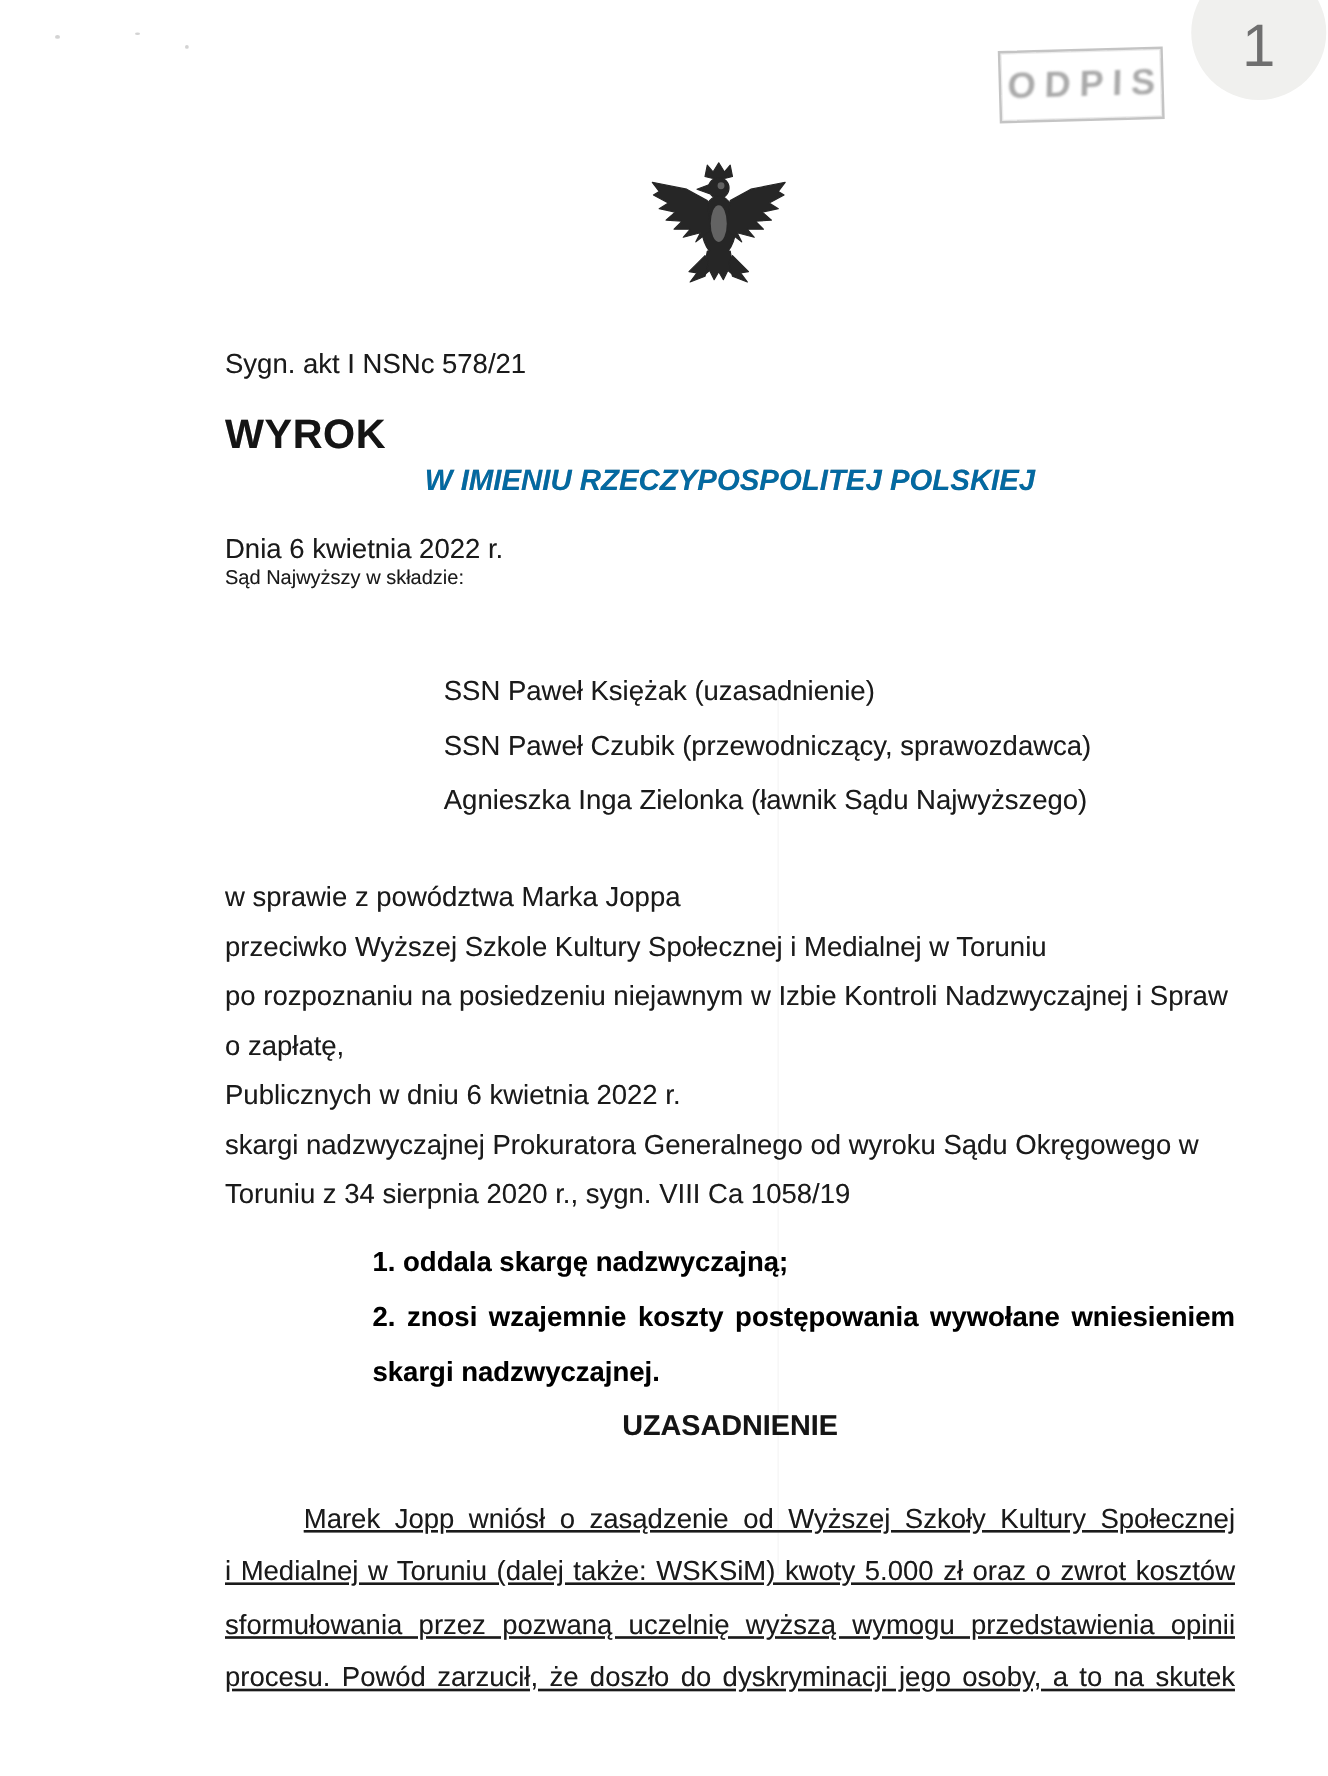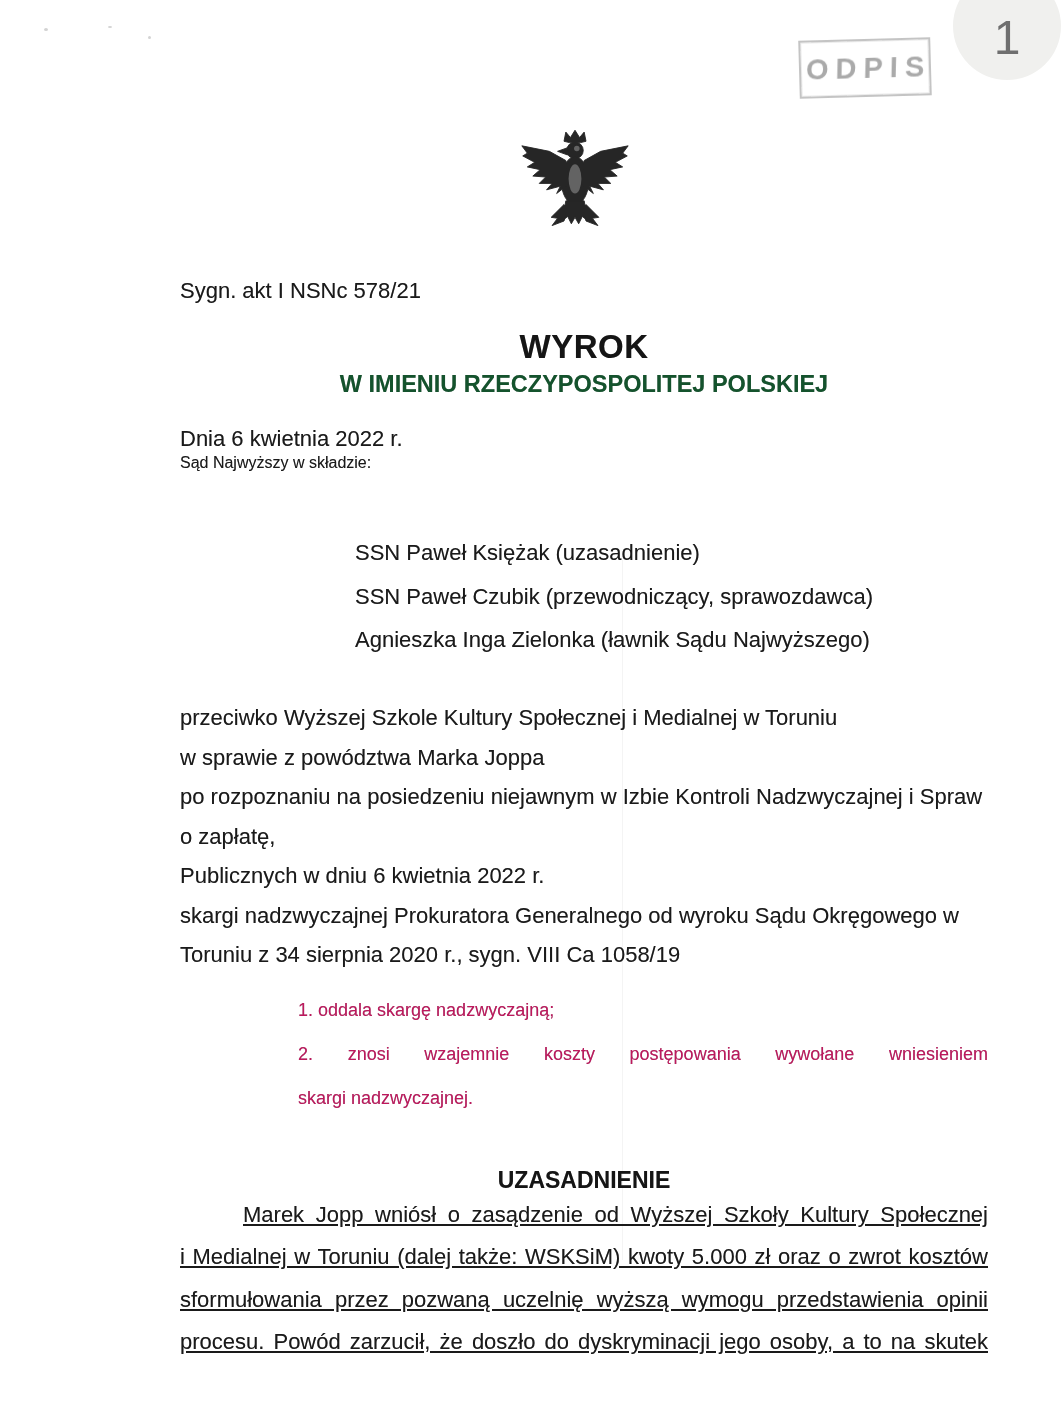--- a/index.html
+++ b/index.html
@@ -75,35 +75,36 @@
     position: absolute;
     left: 180px;
     top: 278px;
     font-size: 22px;
   }
   .doc-title {
     position: absolute;
     left: 180px;
     top: 328px;
     width: 808px;
-    text-align: center;
+    text-align: left;
     font-size: 33px;
     font-weight: bold;
     color: #151515;
     letter-spacing: 0.5px;
   }
   .doc-subtitle {
     position: absolute;
     left: 180px;
     top: 371px;
     width: 808px;
     text-align: center;
     font-size: 23.5px;
     font-weight: bold;
-    color: #14532d;
+    color: #0369a1;
+    font-style: italic;
   }
   .doc-date {
     position: absolute;
     left: 180px;
     top: 426px;
     width: 808px;
     font-size: 22px;
   }
   .panel-intro {
     position: absolute;
@@ -124,39 +125,38 @@
     top: 698px;
     width: 812px;
     font-size: 22px;
     line-height: 39.5px;
   }
   .ruling {
     position: absolute;
     left: 298px;
     top: 988px;
     width: 690px;
-    font-size: 18px;
-    font-weight: normal;
+    font-size: 22px;
+    font-weight: bold;
     line-height: 44px;
-    color: #be185d;
+    color: #000000;
   }
   .just-stretch {
     text-align: justify;
     text-align-last: justify;
   }
   .just-heading {
     position: absolute;
     left: 180px;
     top: 1127px;
     width: 808px;
     text-align: center;
     font-size: 23px;
     font-weight: bold;
     color: #151515;
-    margin-top: 40px;
   }
   .just-paragraph {
     position: absolute;
     left: 180px;
     top: 1194px;
     width: 808px;
     font-size: 22px;
     line-height: 42.3px;
     text-decoration: underline;
   }
@@ -226,22 +226,22 @@
   <div class="doc-date txt">Dnia 6 kwietnia 2022 r.</div>
   <div class="panel-intro txt">Sąd Najwyższy w składzie:</div>
 
   <div class="panel-list">
     <div class="txt">SSN Paweł Księżak (uzasadnienie)</div>
     <div class="txt">SSN Paweł Czubik (przewodniczący, sprawozdawca)</div>
     <div class="txt">Agnieszka Inga Zielonka (ławnik Sądu Najwyższego)</div>
   </div>
 
   <div class="case-lines">
+    <div class="txt">w sprawie z powództwa Marka Joppa</div>
     <div class="txt">przeciwko Wyższej Szkole Kultury Społecznej i Medialnej w Toruniu</div>
-    <div class="txt">w sprawie z powództwa Marka Joppa</div>
     <div class="txt">po rozpoznaniu na posiedzeniu niejawnym w Izbie Kontroli Nadzwyczajnej i Spraw</div>
     <div class="txt">o zapłatę,</div>
     <div class="txt">Publicznych w dniu 6 kwietnia 2022 r.</div>
     <div class="txt">skargi nadzwyczajnej Prokuratora Generalnego od wyroku Sądu Okręgowego w</div>
     <div class="txt">Toruniu z 34 sierpnia 2020 r., sygn. VIII Ca 1058/19</div>
   </div>
 
   <div class="ruling">
     <div class="txt">1. oddala skargę nadzwyczajną;</div>
     <div class="txt just-stretch">2. znosi wzajemnie koszty postępowania wywołane wniesieniem</div>

